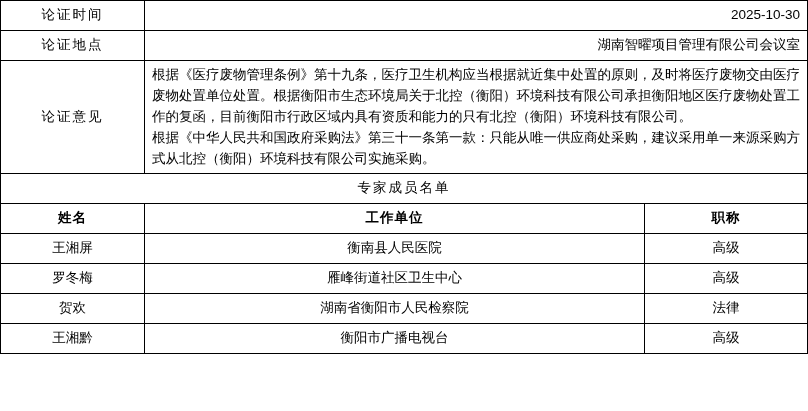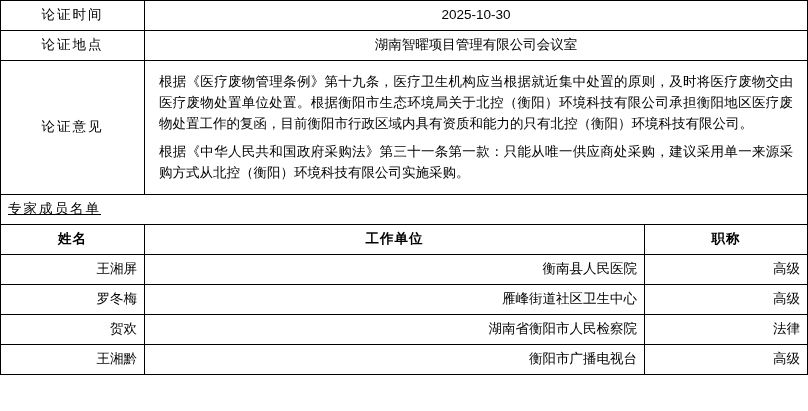--- a/index.html
+++ b/index.html
@@ -35,53 +35,52 @@
     padding: 4px 7px;
     vertical-align: middle;
   }
   td.label {
     width: 144px;
     text-align: center;
     letter-spacing: 2px;
     font-size: 13.5px;
   }
   td.value {
-    text-align: center;
+    text-align: right;
     padding-left: 9px;
   }
   td.opinion-label {
     text-align: center;
     letter-spacing: 2px;
   }
   td.opinion-body {
     text-align: left;
     padding: 6px 8px 6px 9px;
     line-height: 1.62;
     vertical-align: top;
   }
   td.opinion-body p {
-    margin: 7px;
+    margin: 0;
     text-align: justify;
     text-justify: inter-ideograph;
   }
   td.section-title {
-    text-align: left;
+    text-align: center;
     letter-spacing: 2px;
     font-size: 13.5px;
     padding: 5px 0;
-    text-decoration: underline;
   }
   td.col-head {
     text-align: center;
     font-weight: bold;
     letter-spacing: 1px;
     padding: 5px 0;
   }
   td.cell {
-    text-align: right;
+    text-align: center;
     padding: 5px 0;
   }
   .col-name { width: 144px; }
   .col-unit { width: 500px; }
   .col-title { width: 163px; }
 </style>
 </head>
 <body>
 
 <div class="doc">

